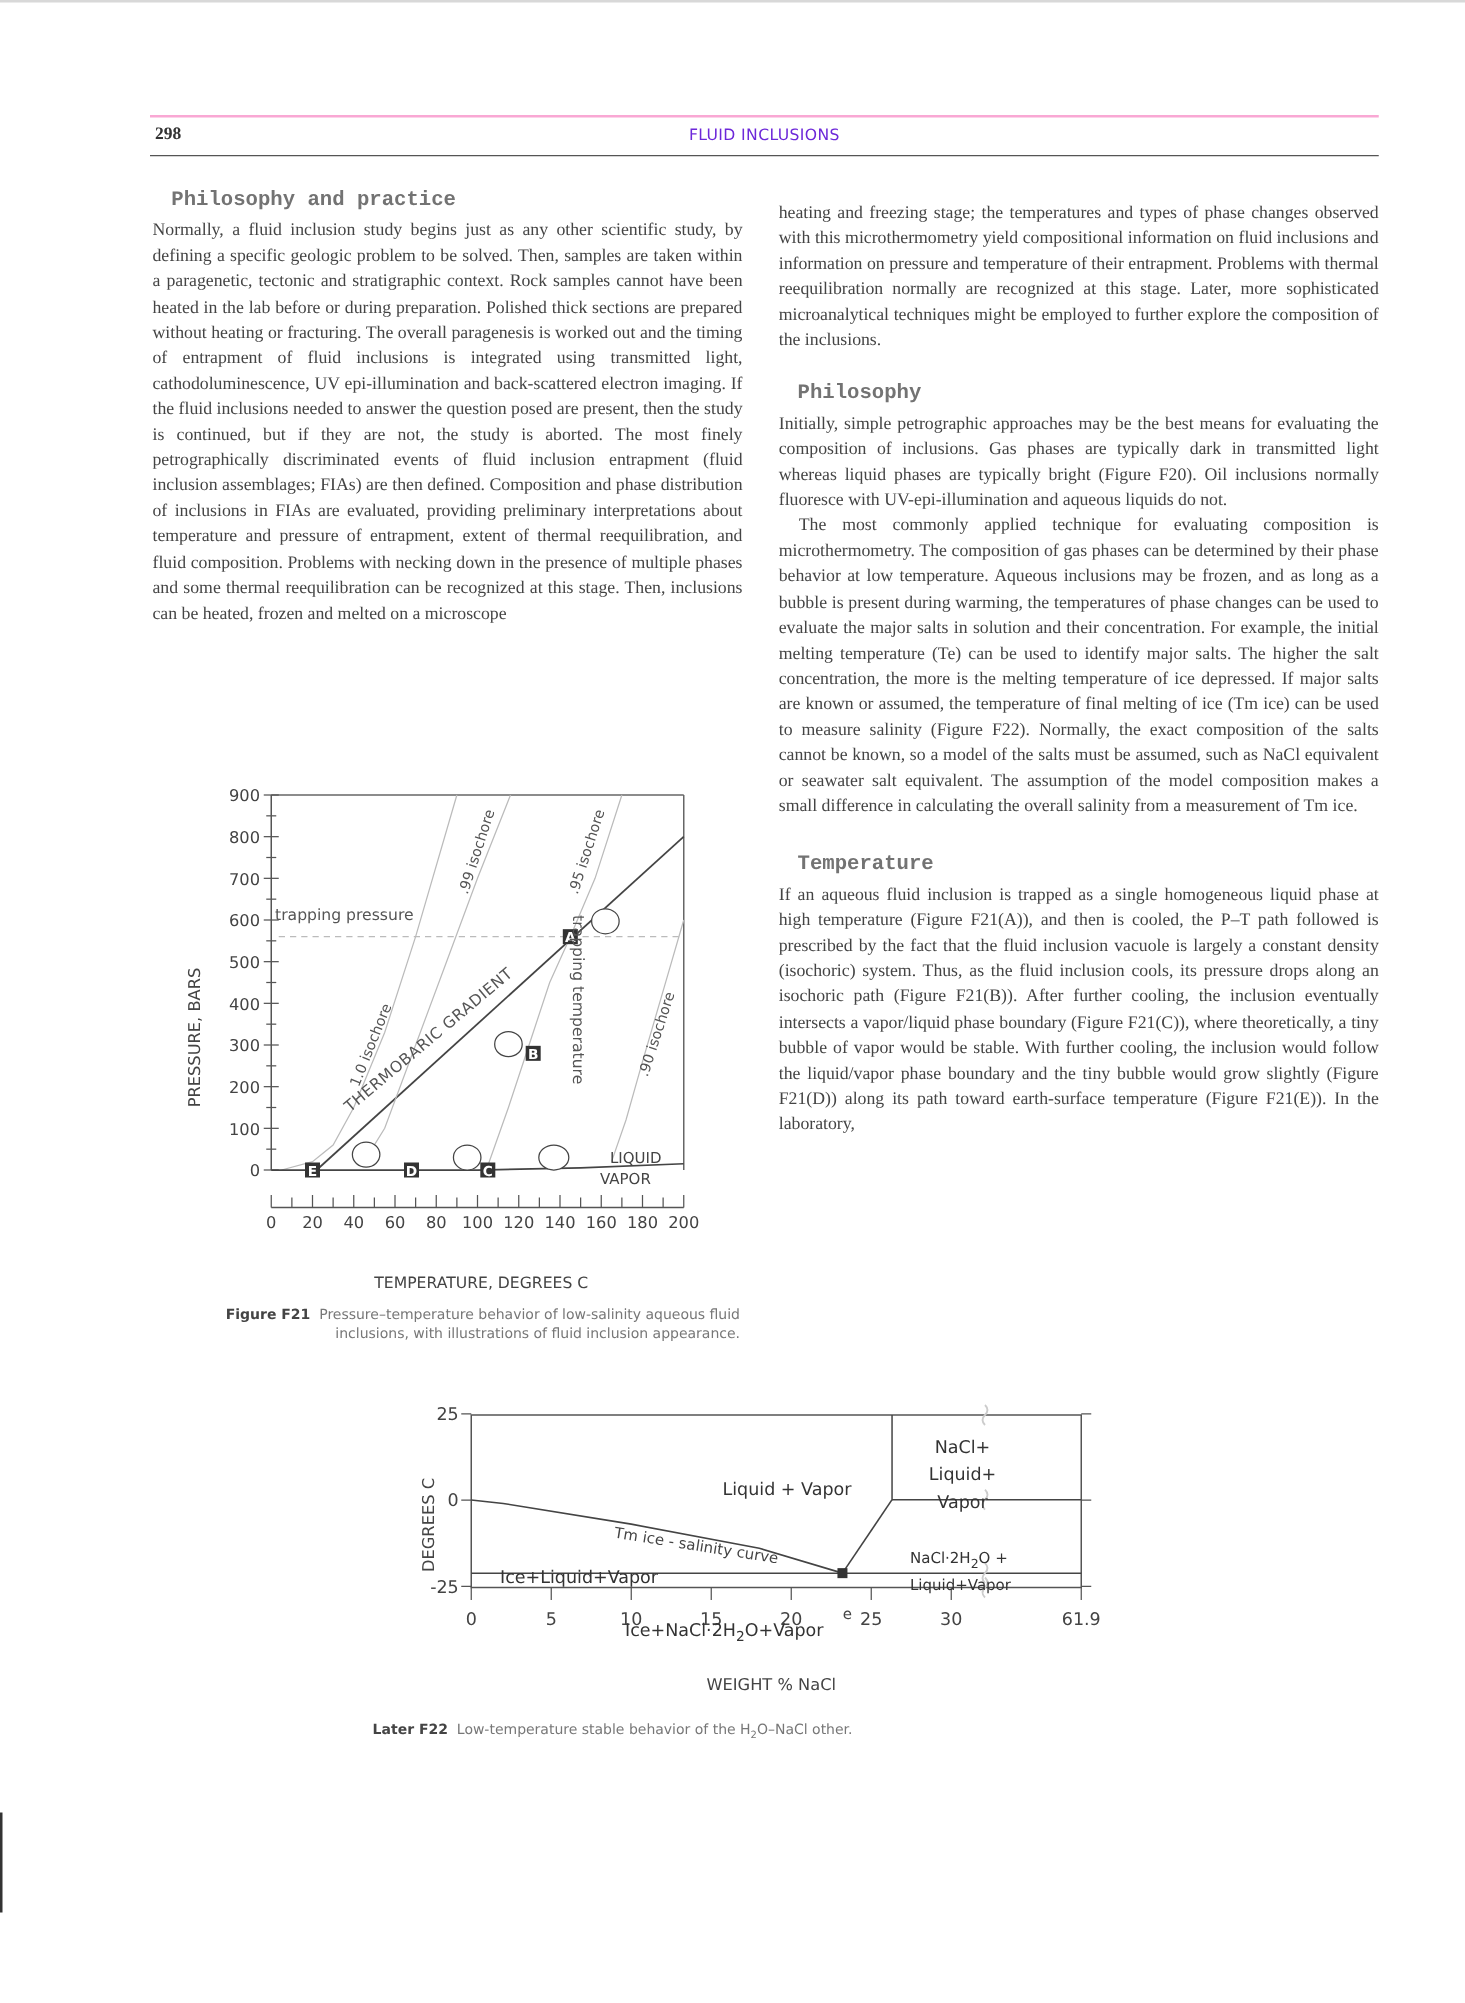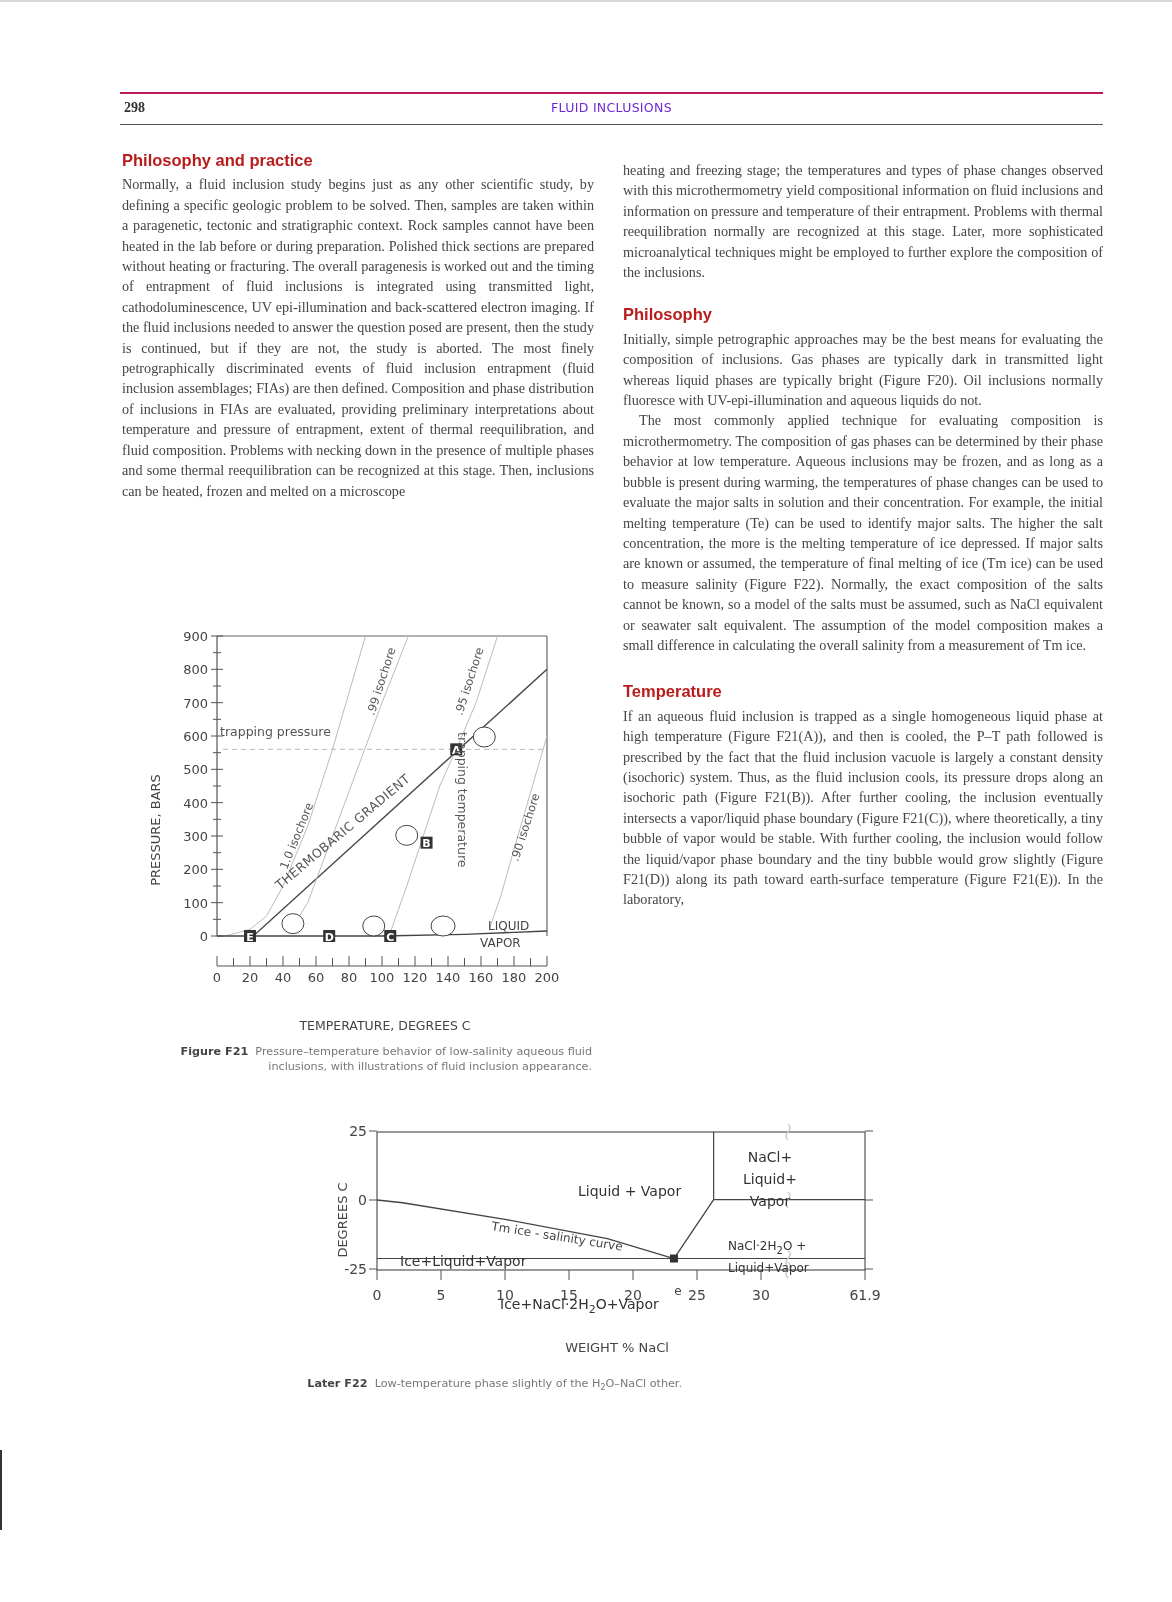--- a/index.html
+++ b/index.html
@@ -1,25 +1,25 @@
 <!DOCTYPE html>
 <html><head>
 <meta charset="utf-8">
 <style>
   html, body { margin:0; padding:0; background:#ffffff; }
   body { width:1172px; height:1602px; position:relative; overflow:hidden; color:#3a3a3a; }
   .top-rule { position:absolute; left:0; top:0; width:1172px; height:2px; background:#d8d8d8; }
   .left-edge { position:absolute; left:0; top:1450px; width:2px; height:80px; background:#333; }
-  .header { position:absolute; left:120px; top:92px; width:983px; height:30px; border-top:2px solid #be185d; border-bottom:1.5px solid #555; }
+  .header { position:absolute; left:120px; top:92px; width:983px; height:30px; border-top:2px solid #f9a8d4; border-bottom:1.5px solid #555; }
   .page-num { position:absolute; left:4px; top:6px; font-family:"Liberation Serif", serif; font-weight:bold; font-size:14px; color:#333; }
   .running-head { position:absolute; left:0; width:100%; top:6px; text-align:center; font-family:"DejaVu Sans", sans-serif; font-size:12.5px; letter-spacing:0.3px; color:#6d28d9; }
   .col { position:absolute; font-family:"Liberation Serif", "DejaVu Serif", serif; font-size:14.2px; line-height:20.4px; text-align:justify; color:#444; }
   .col p { margin:0; }
   .col p.indent { text-indent:16px; }
-  .h2 { font-family:Liberation Sans, sans-serif; font-weight:bold; font-size:16.5px; color:#b91c1c; margin:0 0 4px 0; }
+  .h2 { font-family:Liberation Mono, monospace; font-weight:bold; font-size:16.5px; color:#737373; margin:0 0 4px 15px; }
   .caption { position:absolute; font-family:"DejaVu Sans", sans-serif; font-size:11.2px; line-height:15px; color:#777;text-align:right; }
   .caption b { color:#444; font-weight:bold; }
   svg text { font-family:"DejaVu Sans", sans-serif; }
 </style>
 </head>
 <body>
 
 <div class="top-rule"></div>
 <div class="left-edge"></div>
 
@@ -202,14 +202,14 @@
   <g font-size="12" fill="#333">
     <text x="408" y="150">NaCl·2H<tspan dy="4" font-size="10">2</tspan><tspan dy="-4">O +</tspan></text>
     <text x="408" y="172">Liquid+Vapor</text>
   </g>
   <text transform="translate(171,130) rotate(9)" font-size="12" fill="#444">Tm ice - salinity curve</text>
   <text x="358" y="195" text-anchor="middle" font-size="12" fill="#444">e</text>
 </svg>
 
 <div class="caption" style="left:122px; top:1376px; width:560px;">
   <b>Later F22</b>&nbsp;
-  <span><span>Low-temperature phase slightly of the H</span><sub style="font-size:8px;">2</sub><span>O–NaCl other.</span></span>
+  <span><span>Low-temperature stable behavior of the H</span><sub style="font-size:8px;">2</sub><span>O–NaCl other.</span></span>
 </div>
 
 </body></html>

